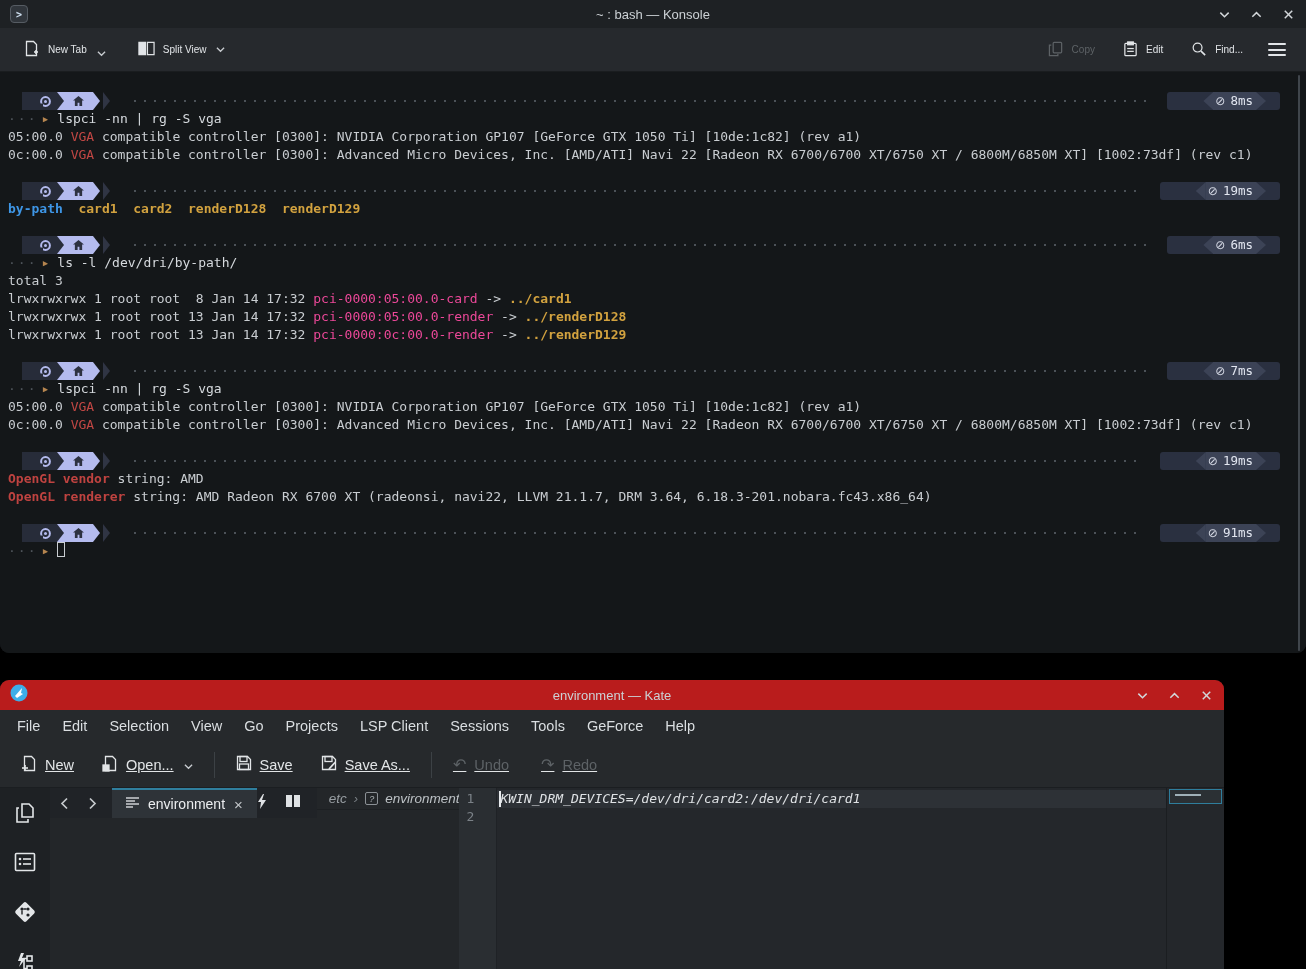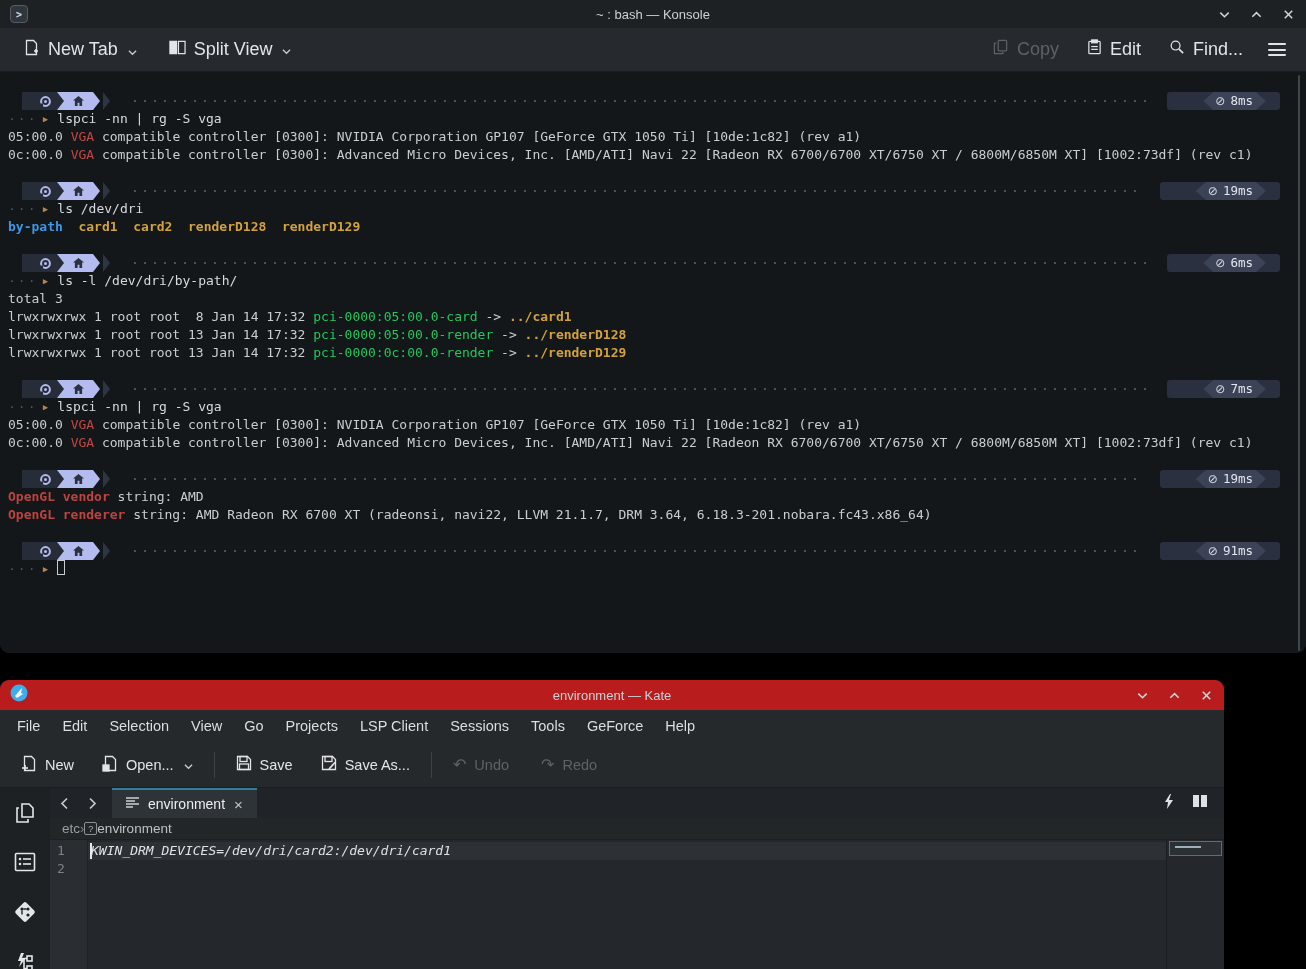--- a/index.html
+++ b/index.html
@@ -27,21 +27,21 @@
   .win-title {
     position:absolute; left:0; right:0; text-align:center;
     color:#ccd1d5; font-size:13px; pointer-events:none;
   }
   .win-btns { margin-left:auto; display:flex; gap:16px; align-items:center; z-index:2; }
   .win-btn { width:16px; height:16px; display:flex; align-items:center; justify-content:center; }
   .win-btn svg { stroke:#d2d6d9; stroke-width:1.6; fill:none; }
 
   .k-toolbar {
     height:44px; background:#26292d; display:flex; align-items:center;
-    padding:0 14px; color:#e2e5e8; font-size:18px; border-bottom:1px solid #1a1d1f;
+    padding:0 14px; color:#e2e5e8; font-size:10px; border-bottom:1px solid #1a1d1f;
   }
   .tbtn { display:flex; align-items:center; gap:8px; padding:6px 9px; border-radius:4px; }
   .tbtn svg { stroke:#e2e5e8; fill:none; stroke-width:1.3; }
   .tbtn.dim { color:#5d6266; }
   .tbtn.dim svg { stroke:#5d6266; }
   .chev-tiny { margin-left:2px; }
   .chev-tiny svg { stroke-width:1.4; }
   .tb-right { margin-left:auto; display:flex; align-items:center; gap:10px; }
   .hamburger { display:flex; flex-direction:column; gap:3.5px; padding:4px 6px; }
   .hamburger span { display:block; width:18px; height:2px; background:#e2e5e8; border-radius:1px; }
@@ -50,21 +50,21 @@
   .term {
     position:absolute; top:73px; left:0; right:0; bottom:0; background:#141719;
     padding:19px 8px 0 8px; font-family:"DejaVu Sans Mono", monospace;
     font-size:13px; line-height:18px; color:#c9cdd1;
   }
   .tline { height:18px; white-space:pre; }
   .red  { color:#c14744; }
   .redb { color:#bf4340; font-weight:bold; }
   .yel  { color:#d2a23f; font-weight:bold; }
   .blu  { color:#3e96e6; font-weight:bold; }
-  .teal { color:#22c55e; }
+  .teal { color:#ec4899; }
   .cmd-dots  { color:#4e545a; letter-spacing:2px; }
   .cmd-arrow { color:#b5854f; margin:0 8px 0 4px; }
   .cmd-text  { color:#d6dade; }
 
   .prow { height:18px; display:flex; align-items:center; margin-left:14px; }
   .segA { height:18px; background:#272c39; display:flex; align-items:center; padding:0 5px 0 17px; }
   .triA { width:0; height:0; border-top:9px solid #b4bbee; border-bottom:9px solid #b4bbee; border-left:7px solid #272c39; }
   .segB { height:18px; background:#b4bbee; display:flex; align-items:center; padding:0 9px; }
   .triB { width:0; height:0; border-top:9px solid transparent; border-bottom:9px solid transparent; border-left:7px solid #b4bbee; }
   .triC { width:0; height:0; border-top:9px solid transparent; border-bottom:9px solid transparent; border-left:7px solid #303544; margin-left:3px; }
@@ -86,45 +86,45 @@
   .term-scrollbar { position:absolute; top:2px; bottom:2px; right:6px; width:2px; background:#40464c; border-radius:1px; }
 
   
   .kate {
     position:absolute; top:680px; left:0; width:1224px; height:289px;
     background:#232629; border-radius:9px 9px 0 0; overflow:hidden;
   }
   .ka-titlebar { height:30px; background:#b91c1c; display:flex; align-items:center; position:relative; padding:0 10px; }
   .ka-menubar { height:32px; background:#26292c; display:flex; align-items:center; padding:0 6px; color:#dadee1; font-size:14.5px; }
   .menu-item { padding:5px 11px; border-radius:3px; }
-  .ka-toolbar { height:46px; background:#26292c; display:flex; align-items:center; padding:0 12px; color:#e2e5e7; font-size:14.5px; border-bottom:1px solid #1b1e21; }
+  .ka-toolbar { height:46px; background:#26292c; display:flex; align-items:center; padding:0 12px; color:#e2e5e7; font-size:14.5px; border-bottom:1px solid #1b1e21;text-decoration:underline; }
   .ka-toolbar .tbtn svg { stroke:#e2e5e7; }
   .tb-sep { width:1px; height:26px; background:#3c4145; margin:0 12px; }
   .uglyph { font-family:"DejaVu Sans", sans-serif; font-size:16px; line-height:1; }
 
   .ka-main { position:absolute; top:108px; left:0; right:0; bottom:0; display:flex; }
   .ka-sidebar { width:50px; background:#1e2124; display:flex; flex-direction:column; align-items:center; padding-top:14px; gap:28px; }
   .sb-icon { width:26px; height:26px; display:flex; align-items:center; justify-content:center; }
   .sb-icon svg { stroke:#e3e6e8; fill:none; stroke-width:1.6; }
 
-  .ka-content { flex:1; display:flex; flex-direction:column; min-width:0; }
+  .ka-content { flex:1; display:flex; flex-direction:row; min-width:0; }
   .ka-tabbar { height:30px; background:#202327; display:flex; align-items:stretch; }
   .nav-btn { width:28px; display:flex; align-items:center; justify-content:center; }
   .nav-btn svg { stroke:#c6cacd; stroke-width:1.7; fill:none; }
   .ka-tab {
     display:flex; align-items:center; gap:8px; padding:0 13px; background:#2e3338;
     border-top:2px solid #2f7e9d; color:#eceef0; font-size:14px; margin-left:6px;
   }
   .tab-close { color:#c3c7ca; font-size:15px; padding:0 1px; }
   .tabbar-right { margin-left:auto; display:flex; align-items:center; gap:18px; padding-right:16px; }
   .tabbar-right svg { stroke:#dfe2e5; fill:none; stroke-width:1.5; }
 
   .ka-breadcrumb {
     height:22px; background:#232629; display:flex; align-items:center;
-    padding-left:12px; color:#989ea3; font-size:13.5px; border-bottom:1px solid #1d2023;
+    padding-left:12px; gap:7px; color:#989ea3; font-size:13.5px; border-bottom:1px solid #1d2023;font-style:italic;
   }
   .bc-file { color:#bcc1c5; }
   .bc-sep { color:#7b8186; font-size:13px; }
   .bc-icon { width:13px; height:13px; border:1px solid #8b9095; border-radius:2px; color:#aab0b4; font-size:9px; display:flex; align-items:center; justify-content:center; }
 
   .ka-editor { flex:1; display:flex; background:#24272b; font-family:"DejaVu Sans Mono", monospace; font-size:13px; line-height:18px; min-width:0; }
   .gutter { width:38px; background:#2a2e32; color:#7b8187; padding:2px 0 0 7px; border-right:1px solid #1f2226; }
   .gutter div { height:18px; }
   .ed-area { flex:1; padding-top:2px; position:relative; min-width:0; }
   .ed-line { height:18px; white-space:pre; color:#dfe2e5; padding-left:3px; position:relative;font-style:italic; }
@@ -271,21 +271,20 @@
           <span class="b-lead"></span>
           <span class="b-arr-l"></span>
           <span class="b-pill">
             <span class="b-ic">⊘</span>
             <span>19ms</span>
           </span>
           <span class="b-arr-r"></span>
           <span class="b-tail"></span>
         </span>
     </div>
-    <div class="tline"><span class="cmd-dots">···</span><span class="cmd-arrow">▸</span><span class="cmd-text">ls /dev/dri</span></div>
     <div class="tline"><span class="blu">by-path</span><span class="yel">  card1  card2  renderD128  renderD129</span></div>
     <div class="tline"></div>
 
     <div class="prow">
       <span class="segA">
           <svg width="13" height="13" viewBox="0 0 13 13">
             <circle cx="6.5" cy="6.5" r="4.4" fill="none" stroke="#b4bbee" stroke-width="2"></circle>
             <circle cx="6.5" cy="6.5" r="1.5" fill="#b4bbee"></circle>
             <rect x="0" y="8.5" width="4" height="4.5" fill="#272c39"></rect>
           </svg>

